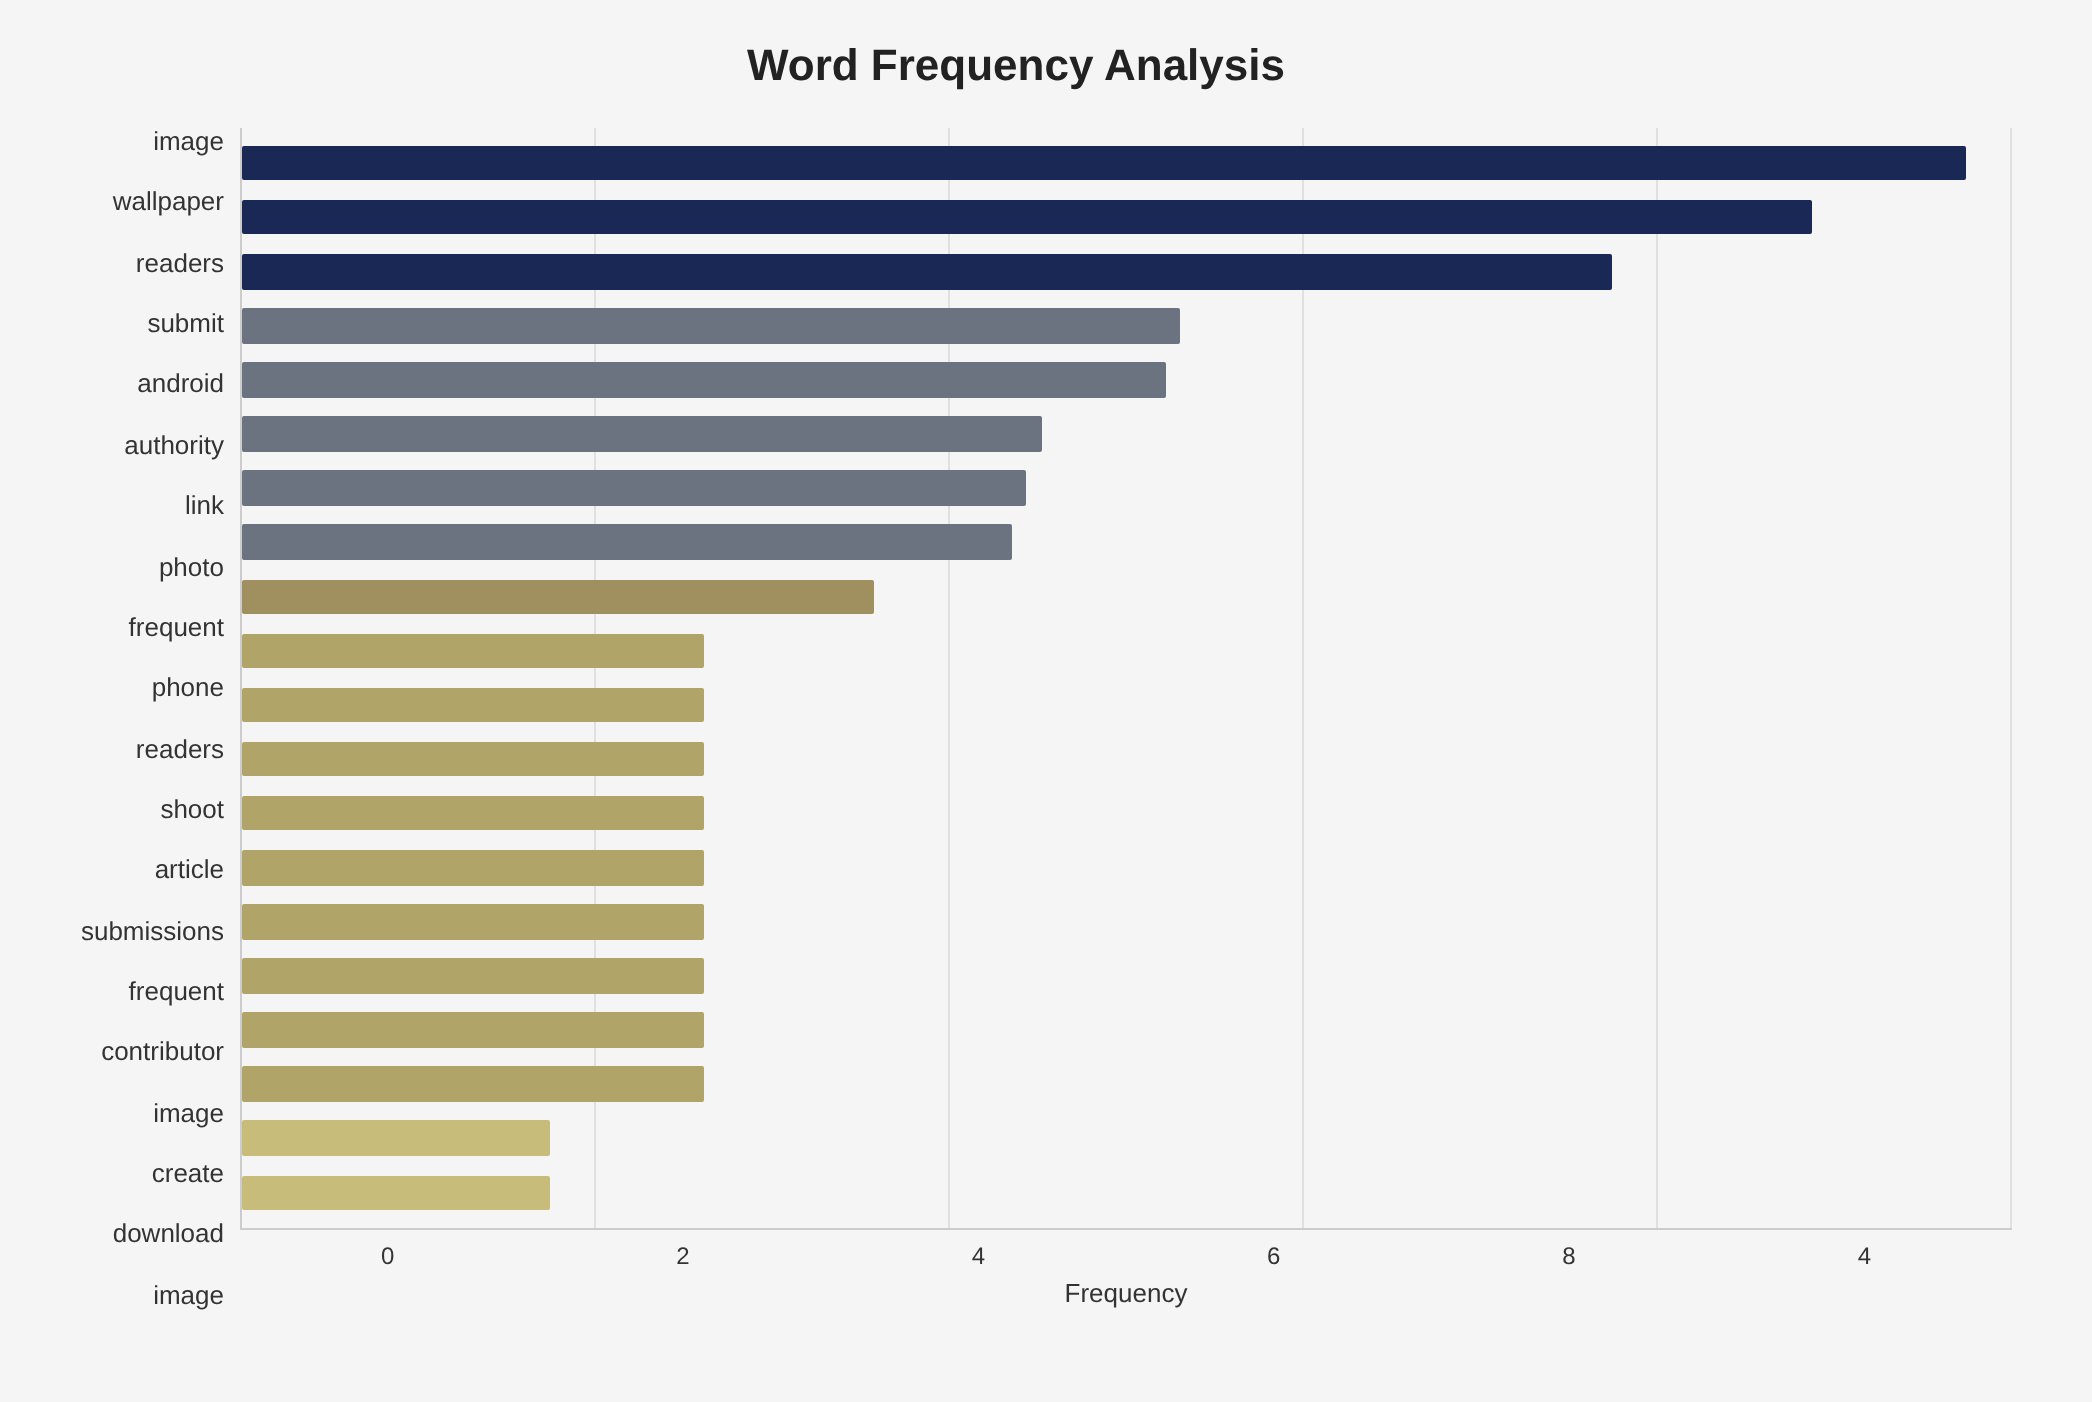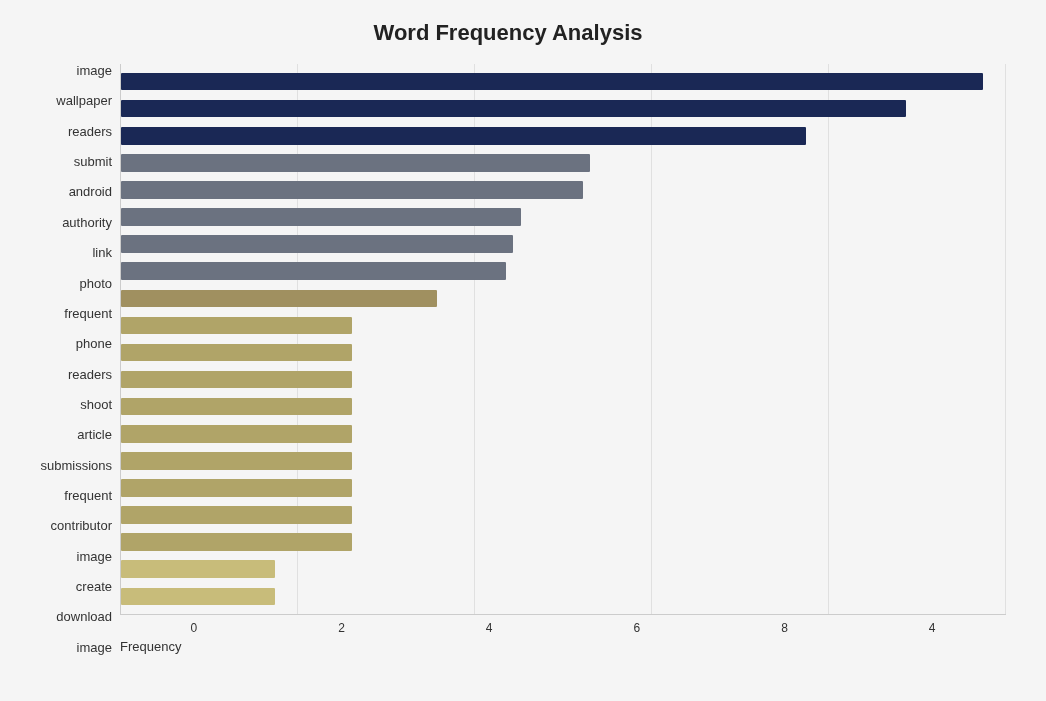--- a/index.html
+++ b/index.html
@@ -95,21 +95,21 @@
       padding: 6px 0 0 0;
       width: 100%;
     }
     .x-label {
       font-size: 12px;
       color: #333;
       text-align: center;
       flex: 1;
     }
     .x-axis-title {
-      text-align: left;
+      text-align: center;
       font-size: 13px;
       color: #333;
       margin-top: 4px;
     }
   </style>
 </head>
 <body>
 
 <div class="chart-container">
   <div class="chart-title">Word Frequency Analysis</div>

